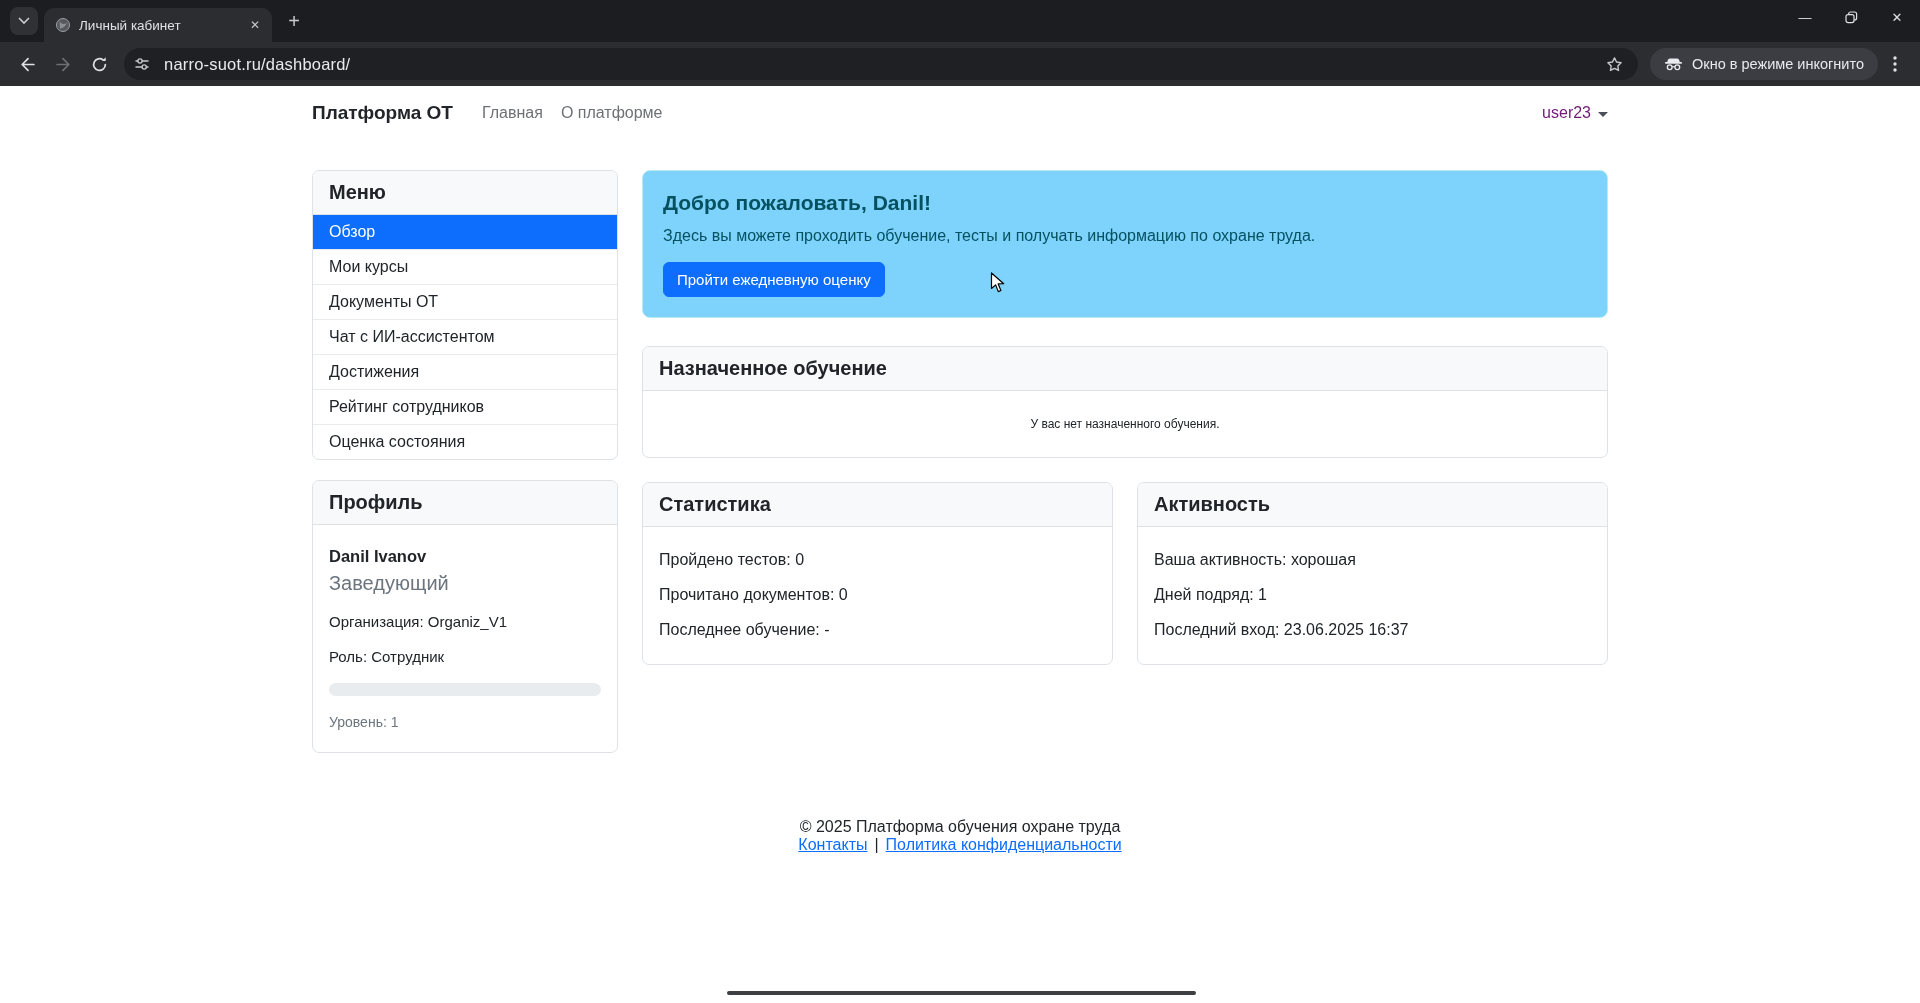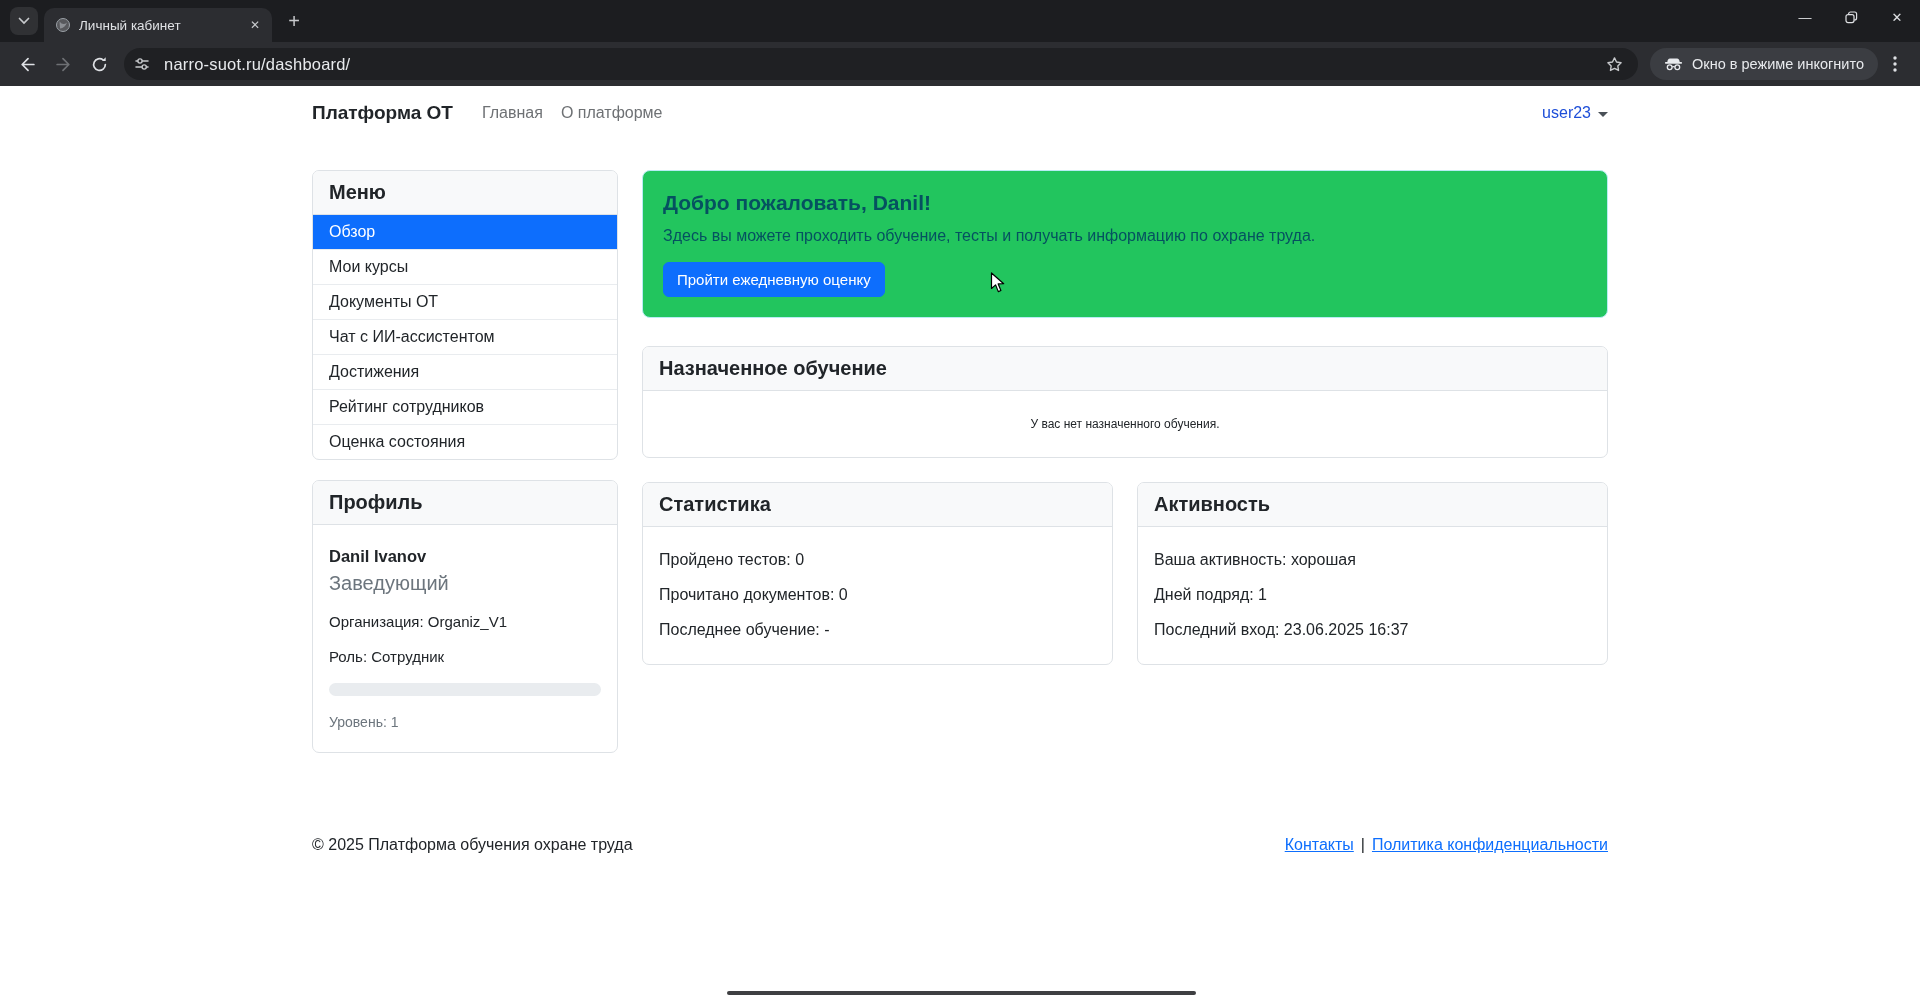--- a/index.html
+++ b/index.html
@@ -67,21 +67,21 @@
     display:flex; align-items:center; justify-content:center; }
 
   
   .page { height:788px; background:#fff; display:flex; flex-direction:column;border-radius:31px; }
   .container { width:1320px; margin:0 auto; padding:0 12px; }
 
   .navbar { padding:16px 0 14px; }
   .navbar .container { display:flex; align-items:center; }
   .brand { font-size:19px; font-weight:bold; color:#212529; text-decoration:none; margin-right:20px; }
   .nav-link { color:#6e7174; font-size:16px; text-decoration:none; padding:0 9px; }
-  .user-menu { margin-left:auto; color:#1d4ed8; font-size:16px; text-decoration:none;
+  .user-menu { margin-left:auto; color:#701a75; font-size:16px; text-decoration:none;
     display:flex; align-items:center; gap:7px; }
   .caret-down { width:0; height:0; border-left:5px solid transparent;
     border-right:5px solid transparent; border-top:5px solid #495057; margin-top:2px; }
 
   .content { flex:1; }
   .content > .container { display:flex; gap:24px; padding-top:32px; align-items:flex-start; }
   .col-side { width:306px; flex:none; }
   .col-main { flex:1; min-width:0; }
 
   .card { border:1px solid #dee2e6; border-radius:7px; background:#fff; overflow:hidden; }
@@ -97,40 +97,40 @@
   .menu-card { margin-bottom:20px; }
   .profile-body { padding:22px 16px; }
   .profile-name { font-size:16.5px; font-weight:bold; margin-bottom:6px; }
   .profile-pos  { font-size:20px; color:#6c757d; margin-bottom:18px; }
   .profile-org, .profile-role { font-size:15px; margin-bottom:18px; }
   .progress { height:13px; background:#e9ecef; border-radius:7px; overflow:hidden; margin-bottom:18px; }
   .progress-fill { height:100%; background:#0d6efd; width:0; }
   .profile-level { font-size:14px; color:#6c757d; }
 
   .alert-info {
-    background:#22c55e; border:1px solid #b8ecf3; color:#055160;
+    background:#7dd3fc; border:1px solid #b8ecf3; color:#055160;
     border-radius:8px; padding:20px; margin-bottom:28px;
   }
   .alert-info h2 { font-size:21px; font-weight:bold; margin-bottom:12px; }
   .alert-info p  { font-size:16px; margin-bottom:17px; }
   .btn-primary {
     background:#0d6efd; border:1px solid #0d6efd; color:#fff; border-radius:6px;
     padding:8px 13px; font-size:15px; font-family:inherit;
   }
   .assigned-card { margin-bottom:24px; }
   .assigned-body { padding:26px 16px; text-align:center; font-size:12px; }
 
   .row2 { display:flex; gap:24px; }
   .row2 .card { flex:1; }
   .stats-body { padding:24px 16px 8px; }
   .stats-body p { font-size:16px; margin-bottom:17px; }
 
   footer .container {
     display:flex; justify-content:space-between; align-items:center;
-    padding-top:24px; padding-bottom:20px; font-size:16px;
+    padding-top:24px; padding-bottom:20px; font-size:16px;flex-direction:column;
   }
   .footer-links { display:flex; align-items:center;text-align:center; }
   .footer-links a { color:#0d6efd; text-decoration:underline; }
   .footer-sep { color:#212529; margin:0 7px; }
 
   .taskbar-sliver {
     position:absolute; left:727px; top:991px; width:469px; height:4px;
     background:#3e3f42; border-radius:2px;
   }
   .cursor { position:absolute; left:990px; top:272px; pointer-events:none; }

